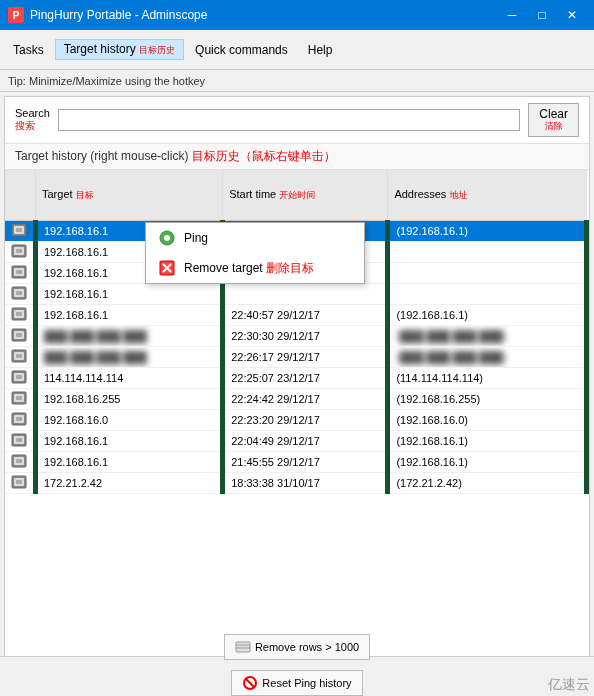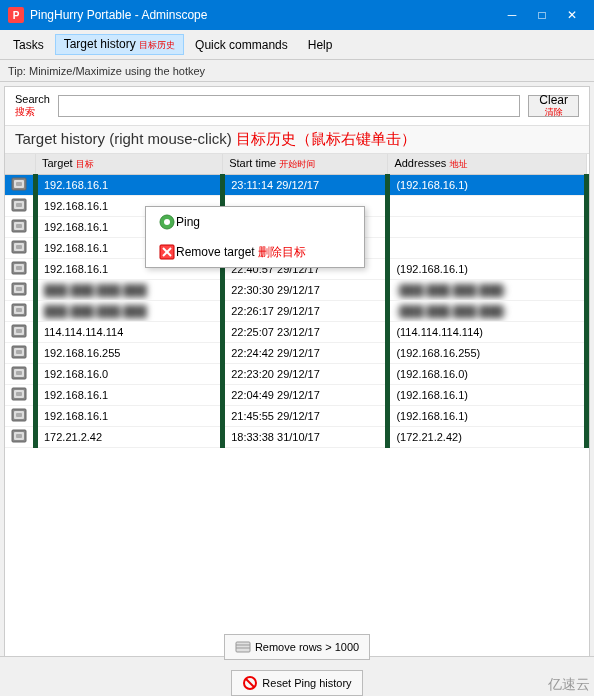--- a/index.html
+++ b/index.html
@@ -51,21 +51,21 @@
       display: flex; align-items: center; justify-content: center;
     }
 
     
     .menu-bar {
       background: #f0f0f0;
       border-bottom: 1px solid #ccc;
       display: flex;
       align-items: center;
       padding: 2px 4px;
-      height: 30px;
+      height: 40px;
       gap: 2px;
     }
     .menu-item {
       padding: 2px 8px;
       cursor: pointer;
       font-size: 12px;
       border: 1px solid transparent;
     }
     .menu-item.active { background: #cce8ff; border-color: #99d1ff; }
 
@@ -104,21 +104,21 @@
     }
     .search-label-zh { color: #e00; font-size: 10px; }
     .search-input {
       flex: 1;
       height: 22px;
       border: 1px solid #aaa;
       padding: 0 4px;
       font-size: 12px;
     }
     .clear-btn {
-      height: 22px;
+      height: 34px;
       padding: 0 10px;
       background: #f0f0f0;
       border: 1px solid #aaa;
       cursor: pointer;
       font-size: 12px;
       display: flex;
       flex-direction: column;
       align-items: center;
       justify-content: center;
       line-height: 1.1;
@@ -126,38 +126,38 @@
     .clear-btn .zh { color: #e00; font-size: 9px; }
 
     
     .table-container {
       position: relative;
       height: calc(100% - 56px);
       overflow: hidden;
     }
     .table-header-area {
       padding: 4px 10px;
-      font-size: 15px;
+      font-size: 12px;
       color: #333;
       border-bottom: 1px solid #e0e0e0;
       background: #f8f8f8;
     }
     .table-header-area .zh { color: #e00; }
 
     .data-table {
       width: 100%;
       border-collapse: collapse;
       font-size: 11px;
     }
     .data-table thead tr {
       background: #e8e8e8;
       border-bottom: 1px solid #ccc;
     }
     .data-table thead th {
-      padding: 3px 6px;
+      padding: 18px 6px;
       text-align: left;
       font-weight: normal;
       border-right: 1px solid #ddd;
       white-space: nowrap;
     }
     .data-table thead th .zh { color: #e00; font-size: 9px; }
     .data-table tbody tr {
       border-bottom: 1px solid #f0f0f0;
     }
     .data-table tbody tr.selected { background: #0078d7; color: white; }
@@ -175,20 +175,21 @@
       left: 140px;
       background: white;
       border: 1px solid #aaa;
       box-shadow: 2px 2px 6px rgba(0,0,0,0.2);
       z-index: 100;
       min-width: 220px;
     }
     .ctx-item {
       display: flex;
       align-items: center;
+      gap: 8px;
       padding: 6px 12px;
       cursor: pointer;
       font-size: 12px;
     }
     .ctx-icon {
       width: 18px; height: 18px;
       flex-shrink: 0;
       display: flex; align-items: center; justify-content: center;
     }
 

